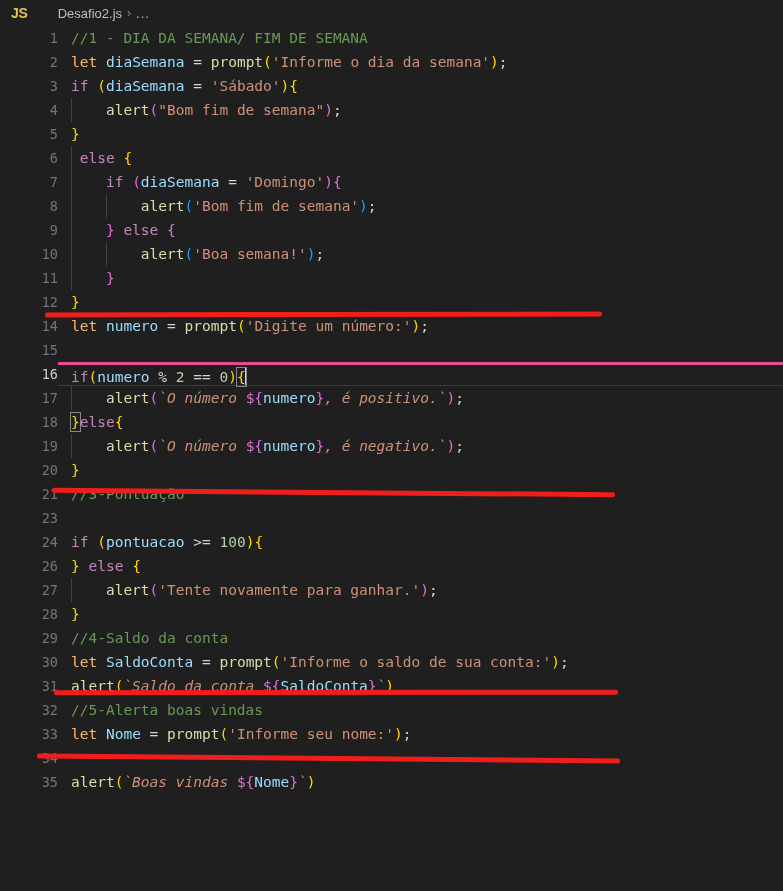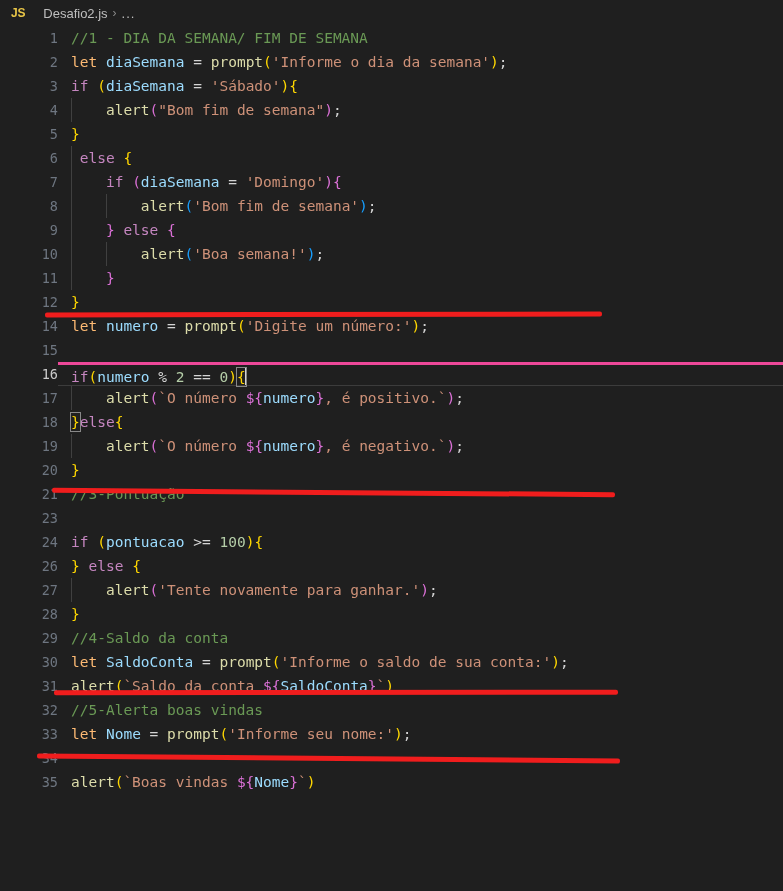--- a/index.html
+++ b/index.html
@@ -22,23 +22,23 @@
     padding-left: 11px;
     background: #1f1f1f;
     font-family: "Liberation Sans", sans-serif;
     font-size: 13px;
     color: #a9a9a9;
     user-select: none;
   }
   #breadcrumb .js-badge {
     color: #e8c547;
     font-weight: bold;
-    font-size: 12px;
+    font-size: 14px;
     font-family: "Liberation Sans", sans-serif;
-    margin-right: 7px;
+    margin-right: 19px;
     letter-spacing: -0.2px;
   }
   #breadcrumb .bc-file { color: #bfbfbf; font-size: 13px; padding-left: 11px; }
   #breadcrumb .bc-sep {
     color: #8a8a8a;
     margin: 0 5px;
     font-size: 12px;
   }
   #breadcrumb .bc-more { color: #bfbfbf; font-size: 13px; letter-spacing: 1px;}
 
@@ -101,21 +101,21 @@
   .kw  { color: #fdba74; }                 
   .ctl { color: #c586c0; }                 
   .var { color: #9cdcfe; }                 
   .fn  { color: #dcdcaa; text-align: center; }                 
   .str { color: #ce9178; }                 
   .num { color: #b5cea8; }                 
   .op  { color: #d4d4d4; }                 
   .p1  { color: #ffd700; }                 
   .p2  { color: #da70d6; }                 
   .p3  { color: #179fff; }                 
-  .tpl { color: #ce9178; }                 
+  .tpl { color: #ce9178; font-style: italic; }                 
   .itp { color: #da70d6; }                 
 
   
   .bmatch {
     outline: 1px solid #888888;
     outline-offset: 0px;
     padding: 1px 0;
   }
 
   

